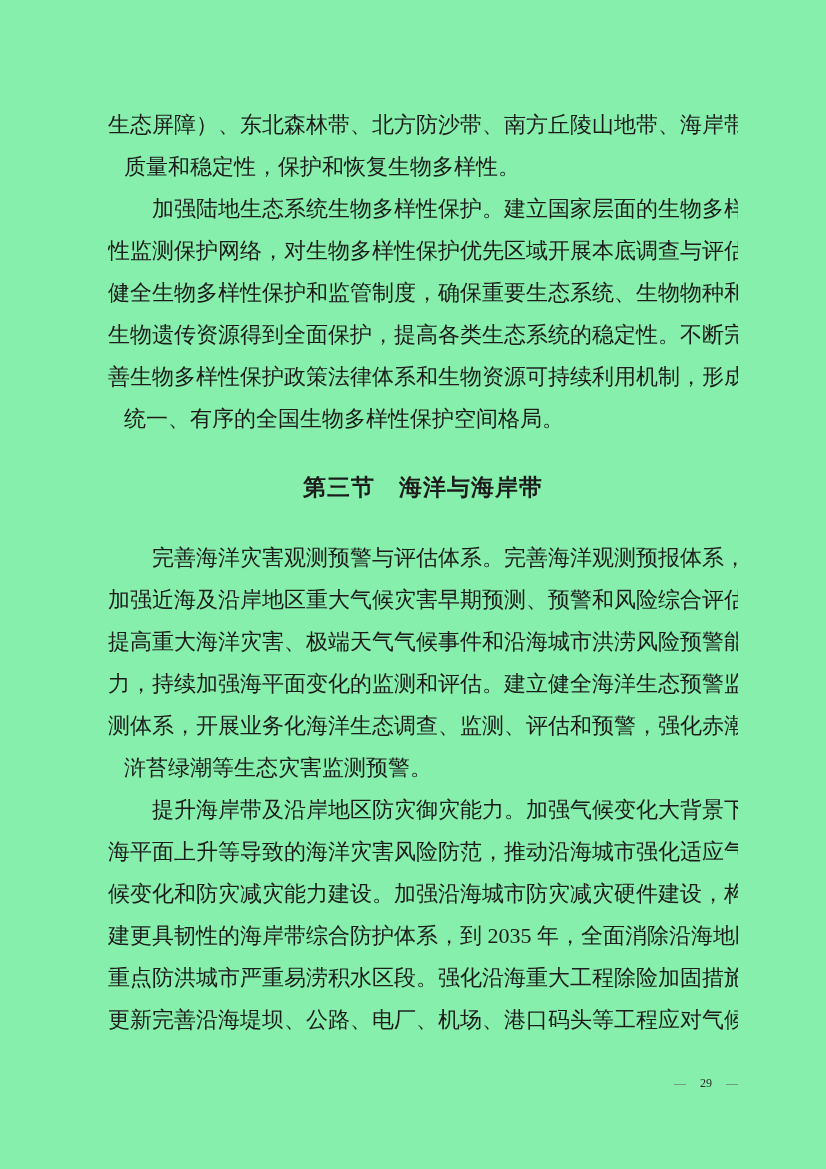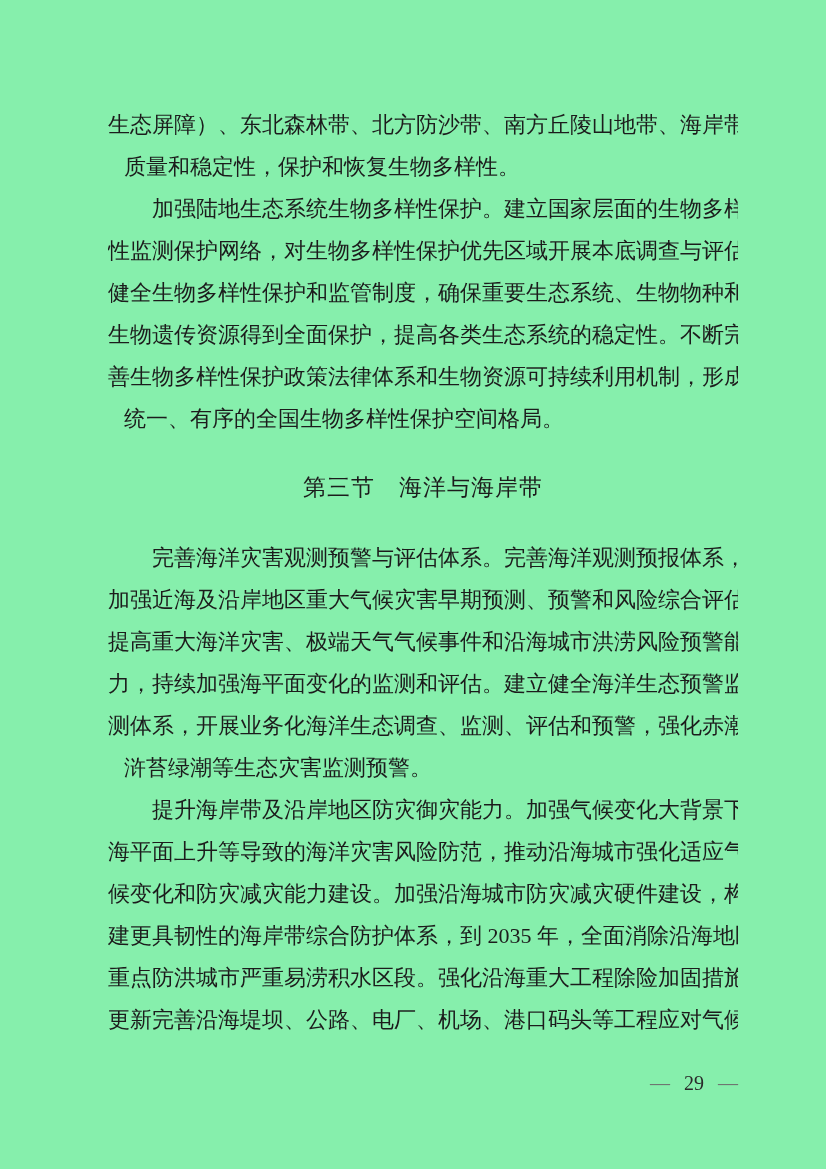--- a/index.html
+++ b/index.html
@@ -40,33 +40,33 @@
     text-indent: 2em;
   }
   .lead {
     font-weight: normal;
   }
   .heading {
     height: 42px;
     line-height: 42px;
     margin: 27px 0 28px 0;
     text-align: center;
-    font-weight: normal;
+    font-weight: bold;
     font-size: 23px;
     letter-spacing: 1px;
   }
   .footer {
     position: absolute;
     left: 108px;
     right: 88px;
     top: 1068px;
     height: 30px;
     line-height: 30px;
     text-align: right;
-    font-size: 20px;
+    font-size: 12px;
     color: #2a2a2a;
   }
   .footer .dash {
     color: #6e6e6e;
     letter-spacing: 0;
   }
   .footer .num {
     margin: 0 14px;
     font-family: "Liberation Serif", "DejaVu Serif", serif;
   }

